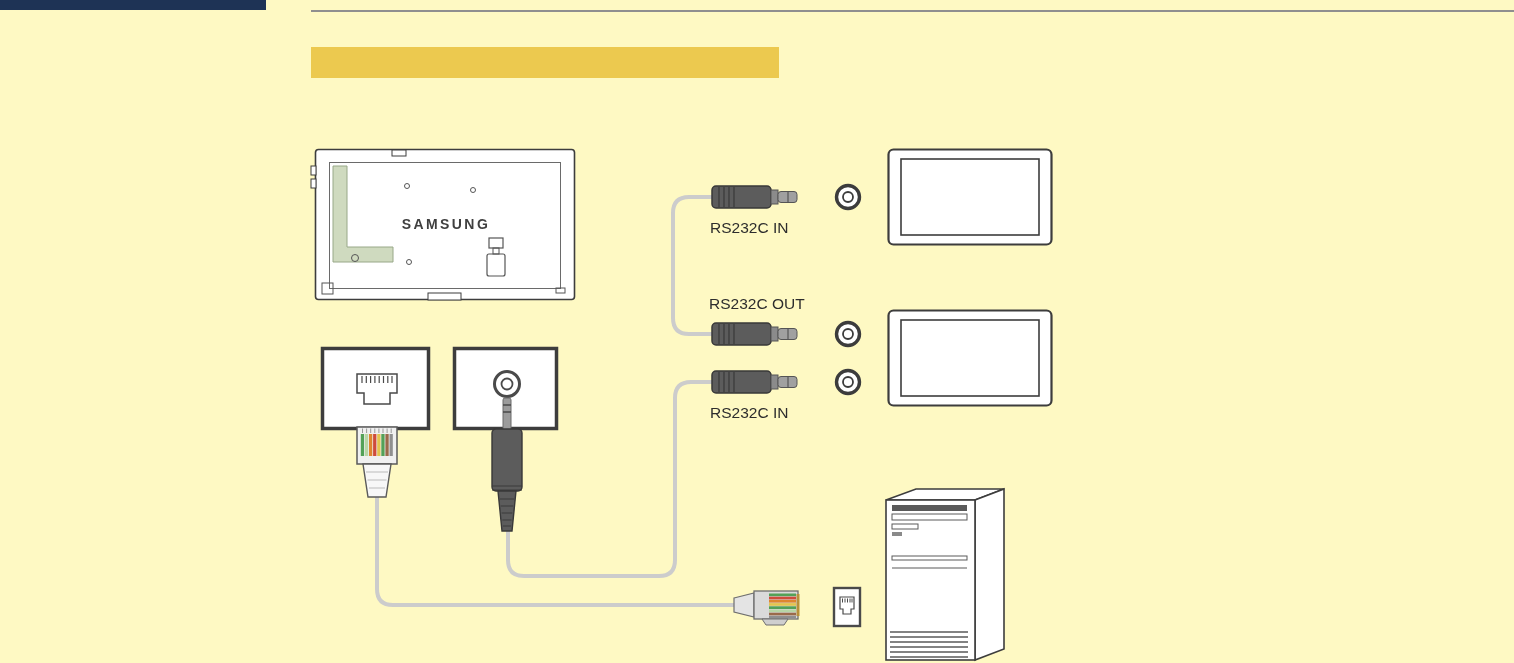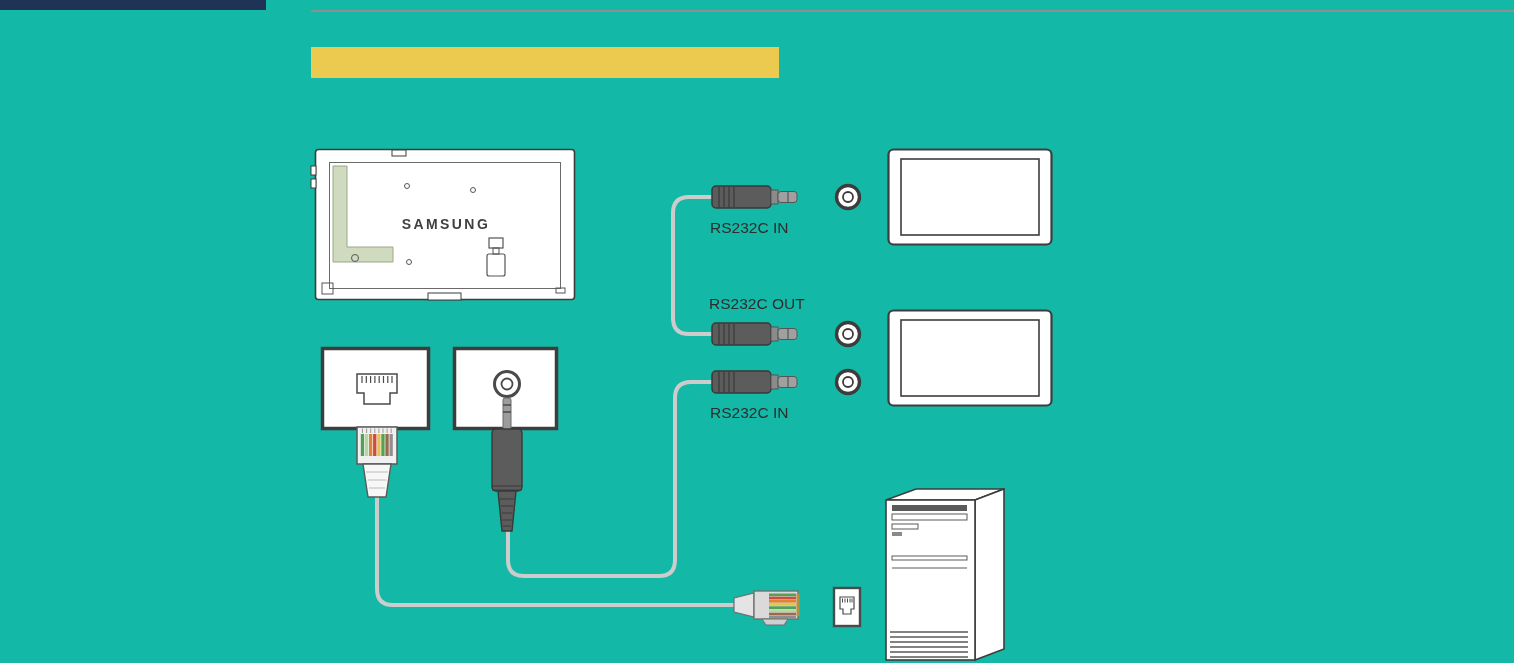--- a/index.html
+++ b/index.html
@@ -1,17 +1,17 @@
 <!DOCTYPE html>
 <html style="--navy: #1e3355; --rule: #8f8f8f; --highlight: #ecc94f; --ink: #3d3d3d; --cable: #cccccc; --plug: #5c5c5c; --boardgreen: #cfdabf; --text: #2d2d2d;"><head>
 <meta charset="utf-8">
 <style>
   html, body { margin: 0; padding: 0; background: #ffffff; }
   body { width: 1514px; height: 663px; font-family: "Liberation Sans", sans-serif; }
-  .page { position: relative; width: 1514px; height: 663px; background: #14b8a6; overflow: hidden; text-align: center; }
+  .page { position: relative; width: 1514px; height: 663px; background: #fef9c3; overflow: hidden; text-align: center; }
 
   .chapter-tab {
     position: absolute; left: 0; top: 0; width: 266px; height: 10px;
     background: var(--navy);
   }
   .header-rule {
     position: absolute; left: 311px; top: 10px; width: 1203px; height: 2px;
     background: var(--rule);
   }
   .heading-highlight {

